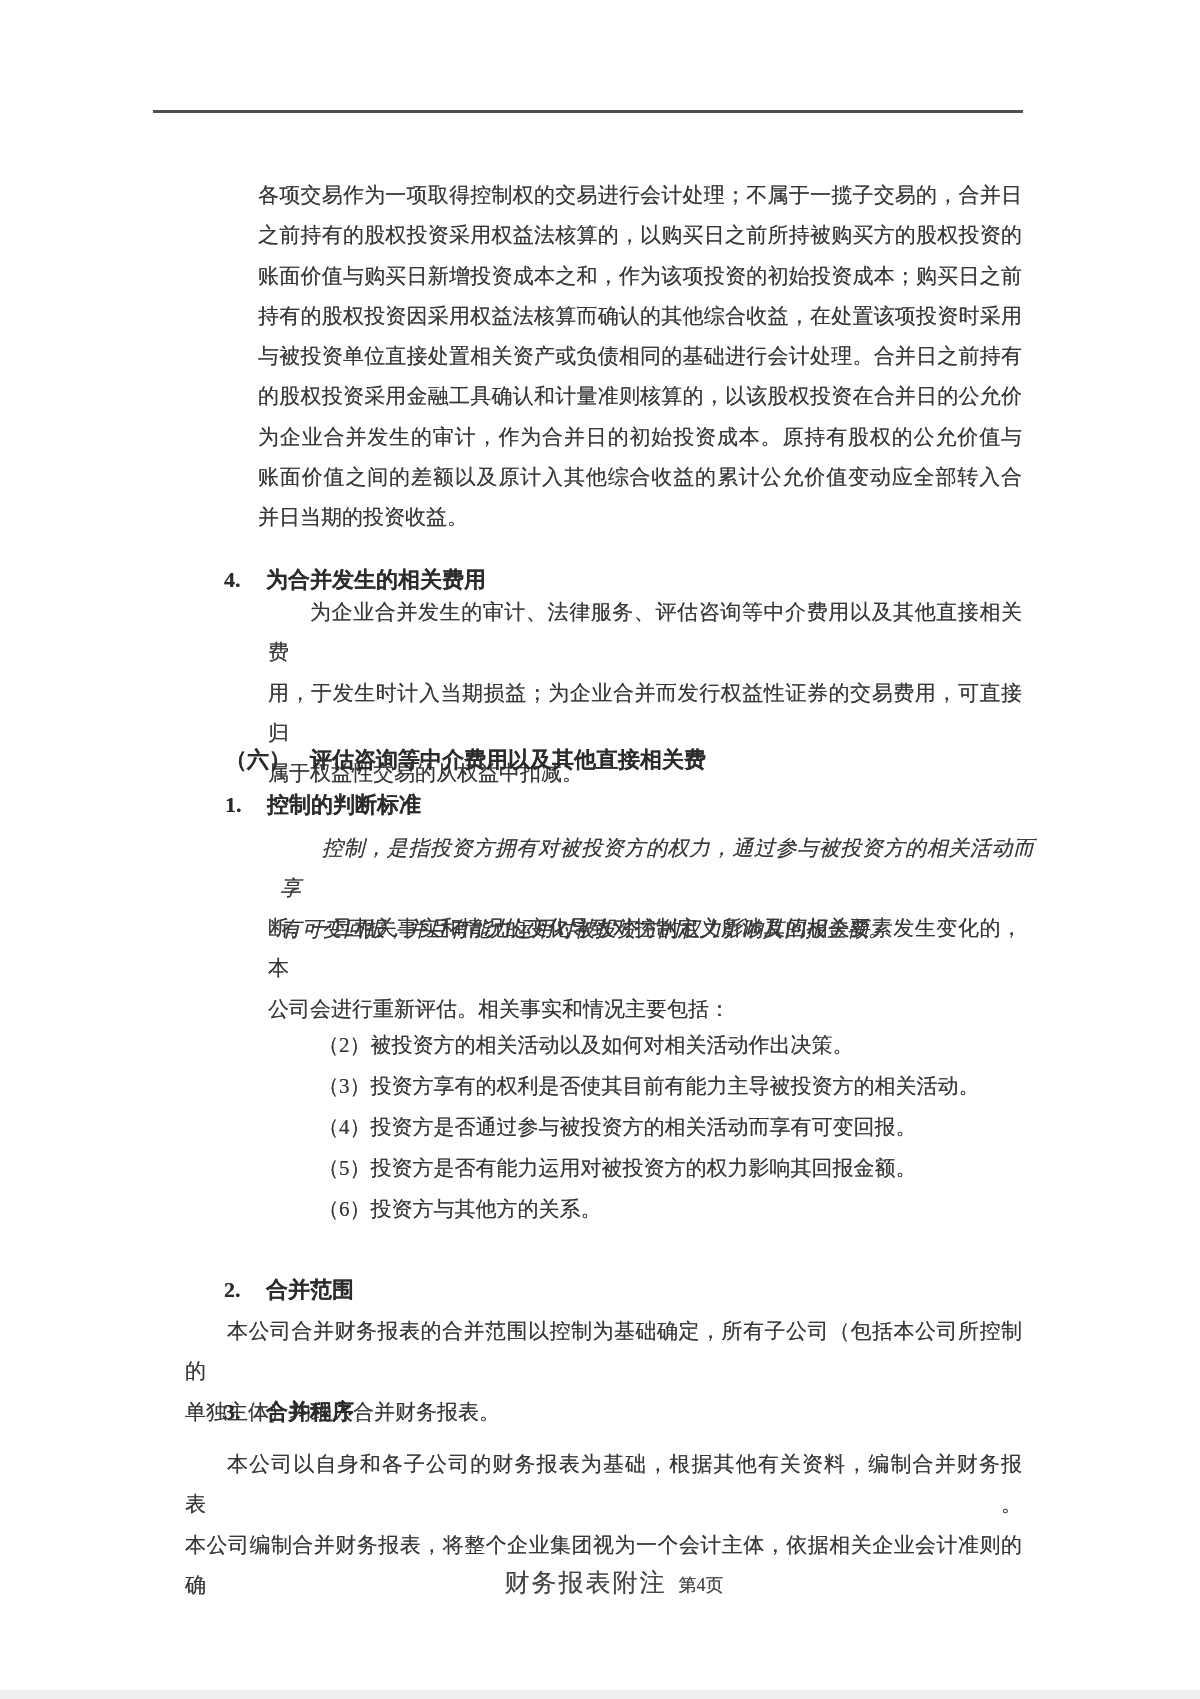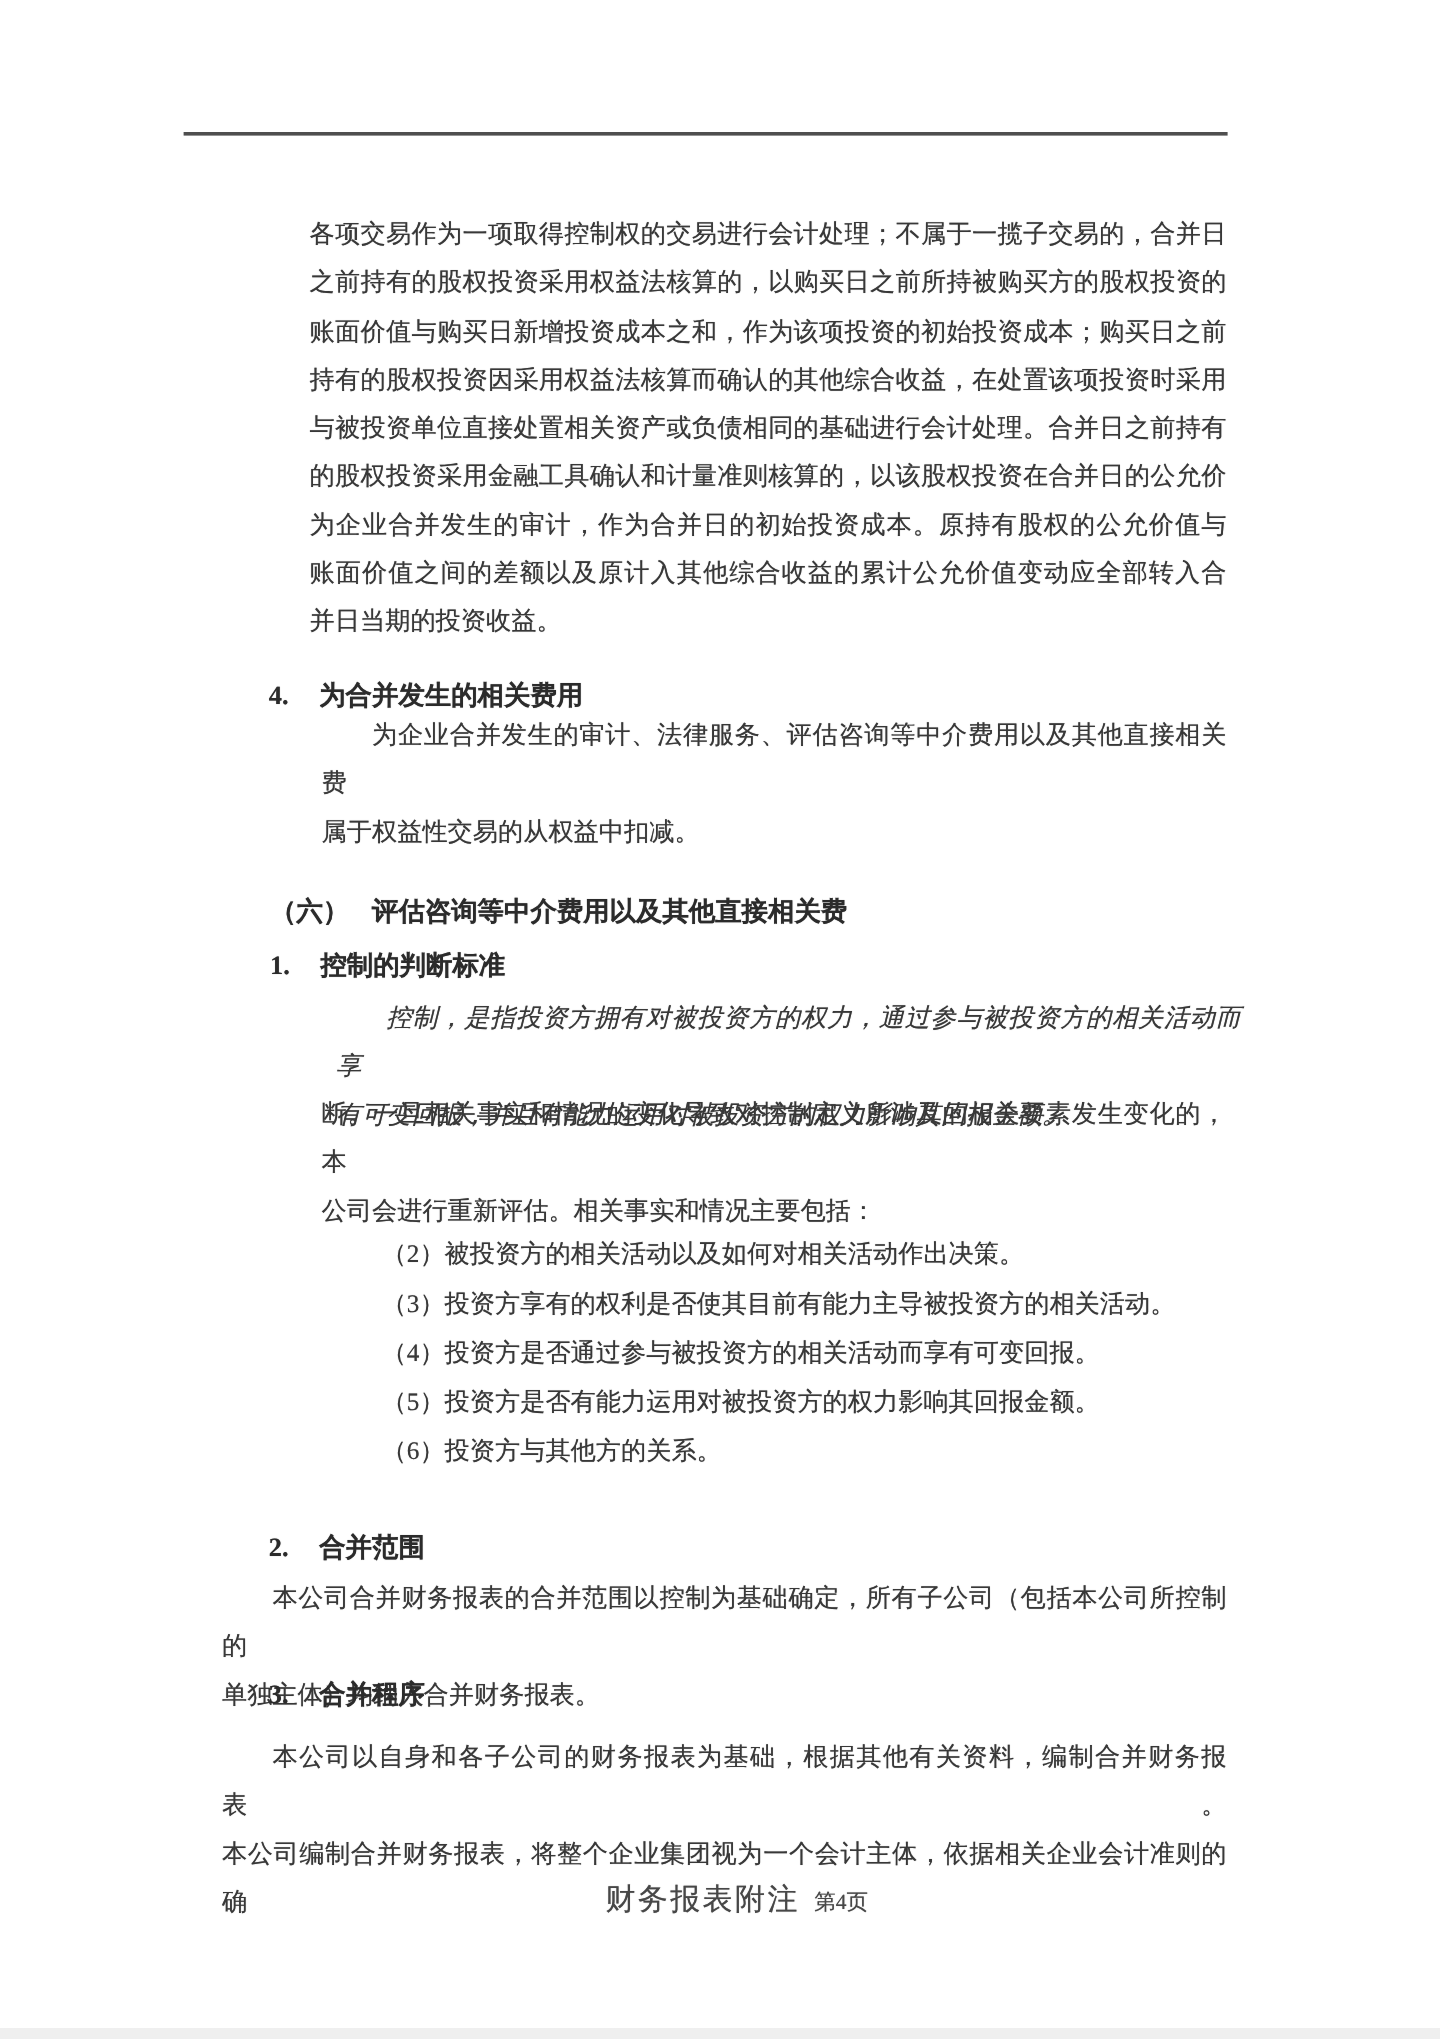--- a/index.html
+++ b/index.html
@@ -91,20 +91,21 @@
     <div class="ln just">账面价值之间的差额以及原计入其他综合收益的累计公允价值变动应全部转入合</div>
     <div class="ln">并日当期的投资收益。</div>
   </section>
 
   <div class="heading hA">
     <span class="num">4.</span><span class="ttl">为合并发生的相关费用</span>
   </div>
 
   <section class="para pC">
     <div class="ln just ind">为企业合并发生的审计、法律服务、评估咨询等中介费用以及其他直接相关费</div>
+    <div class="ln just">用，于发生时计入当期损益；为企业合并而发行权益性证券的交易费用，可直接归</div>
     <div class="ln">属于权益性交易的从权益中扣减。</div>
   </section>
 
   <div class="heading hSix h-six">
     <span class="num">（六）</span><span class="ttl">评估咨询等中介费用以及其他直接相关费</span>
   </div>
 
   <div class="heading hB">
     <span class="num">1.</span><span class="ttl">控制的判断标准</span>
   </div>

